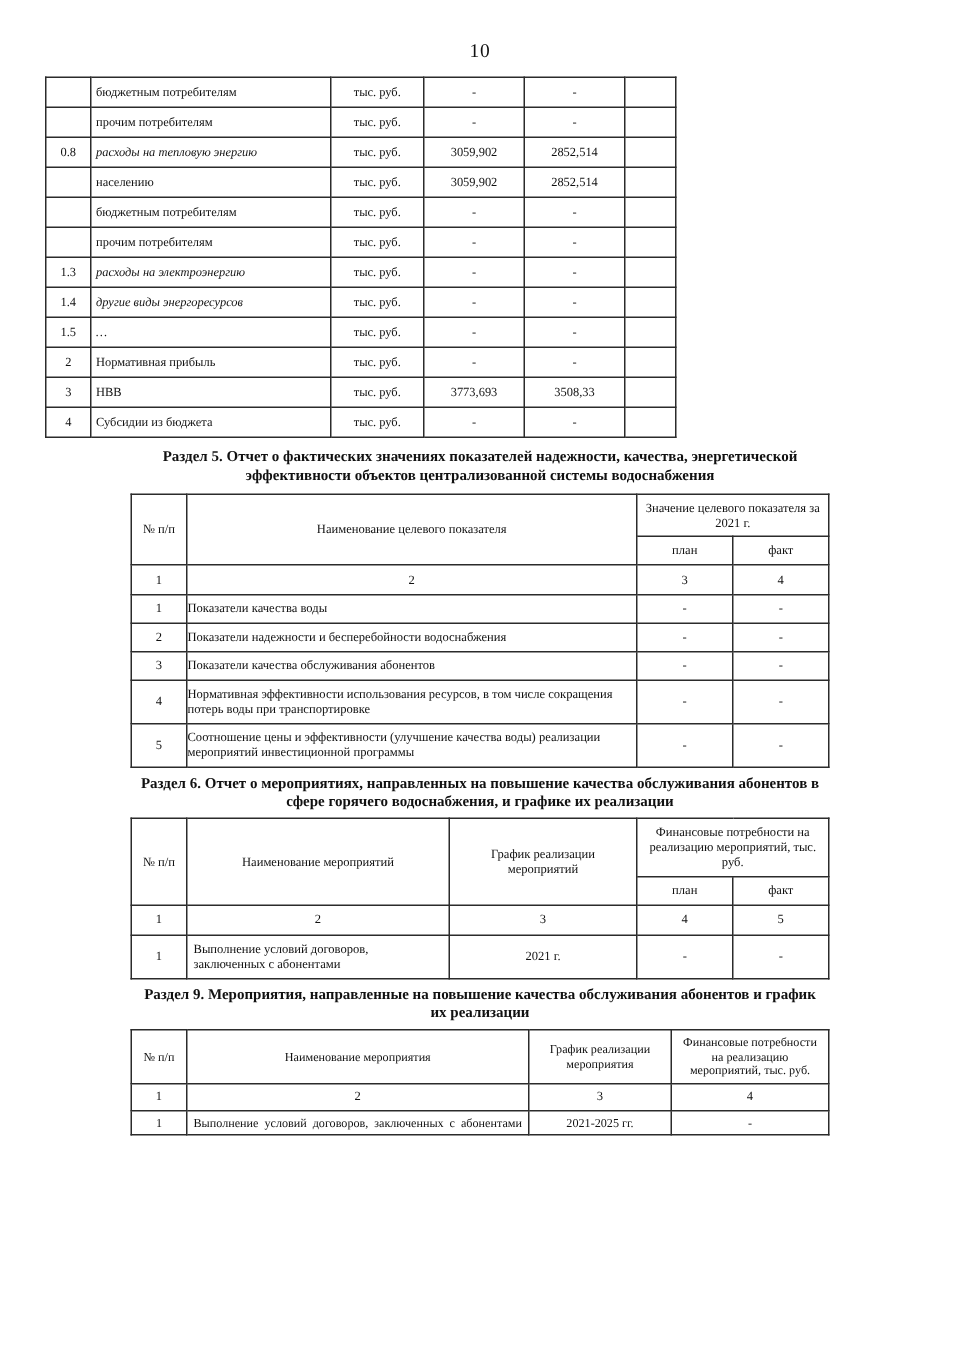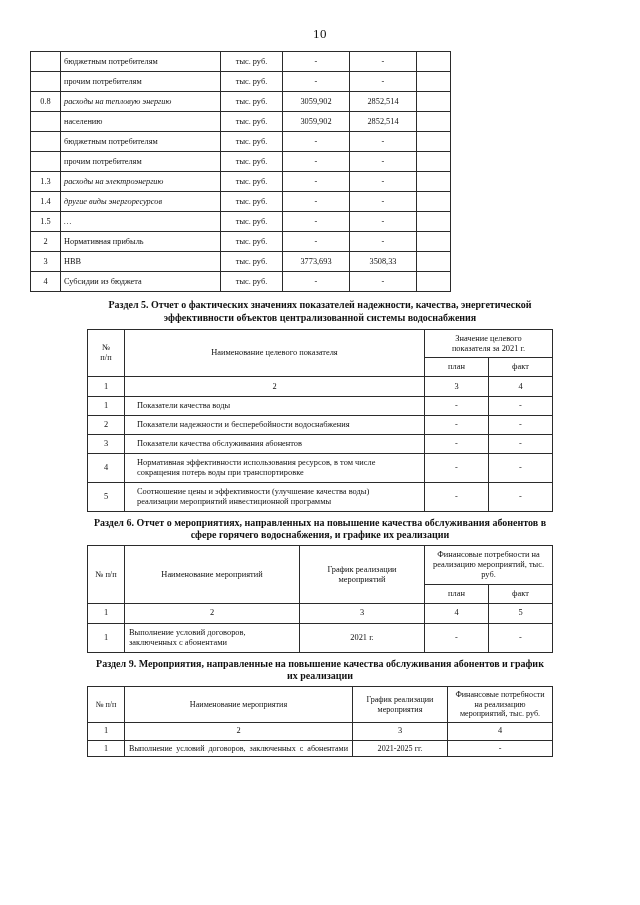--- a/index.html
+++ b/index.html
@@ -63,21 +63,21 @@
     line-height: 1.28;
     margin: 0 auto;
     width: 455px;
     padding-top: 7px;
     padding-bottom: 4px;
   }
   .sec-head.tight { padding-top: 5px; padding-bottom: 3px; font-family: Liberation Serif, serif; }
 
   
   #t5 { width: 465px; font-size: 8.4px; }
-  #t5 td { padding: 4px 12px; margin-top: 12px; }
+  #t5 td { padding: 4px 0; margin-top: 12px; }
 
   
   #t6 { width: 465px; font-size: 8.4px; }
   #t6 td { padding: 4px 4px; }
 
   
   #t9 { width: 465px; font-size: 8.1px; }
   #t9 td { padding: 3px 4px; }
 
   .num-row td { font-size: 8.4px; height: 11px; padding-top: 1px; padding-bottom: 1px;}

